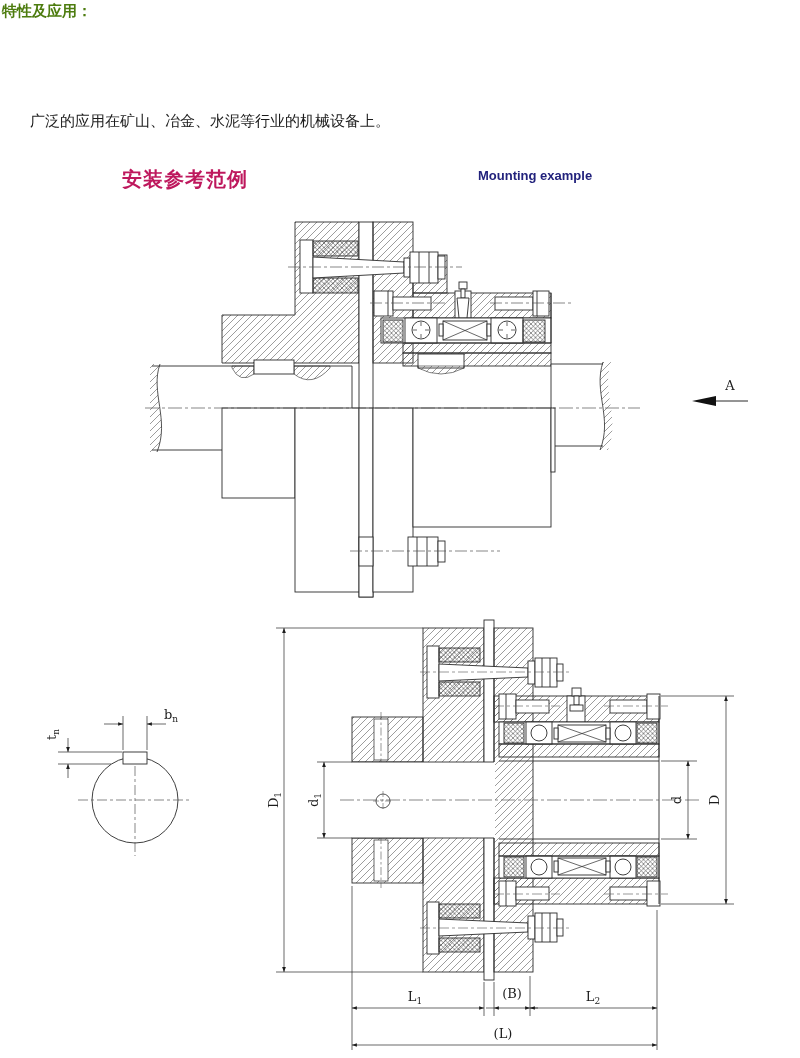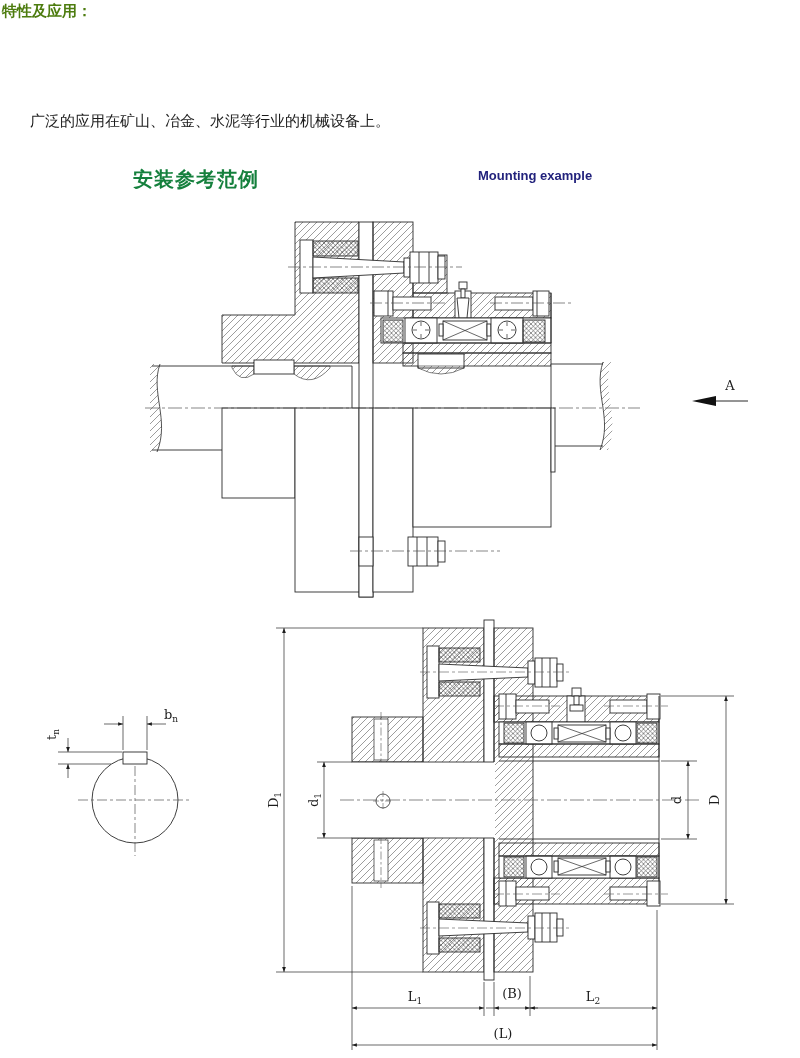--- a/index.html
+++ b/index.html
@@ -4,21 +4,21 @@
 <style>
   html,body{margin:0;padding:0;background:#ffffff;}
   .page{position:relative;width:800px;height:1058px;background:#fff;overflow:hidden;
         font-family:"Liberation Sans","DejaVu Sans",sans-serif;}
   .sec-title{position:absolute;left:2px;top:2px;font-size:15px;font-weight:bold;color:#4d7c0f;}
   .para{position:absolute;left:0;width:798px;font-size:15px;color:#1c1c1c;line-height:26px;
         text-indent:2em;margin:0;text-align:justify;}
   .p1{top:24px;}
   .p2{top:81px;}
   .p3{top:108px;}
-  .h-cn{position:absolute;left:133px;top:166px;font-size:20px;font-weight:bold;color:#15803d;letter-spacing:1px;text-align:right;}
+  .h-cn{position:absolute;left:122px;top:166px;font-size:20px;font-weight:bold;color:#be185d;letter-spacing:1px;text-align:right;}
   .h-en{position:absolute;left:478px;top:168px;font-size:13px;font-weight:bold;color:#22227c;}
   svg{position:absolute;left:0;top:0;}
   svg text{font-family:"DejaVu Serif","Liberation Serif",serif;fill:#1c1c1c;}
 </style>
 </head>
 <body>
 
 <div class="page">
 
   <div class="sec-title">特性及应用：</div>

